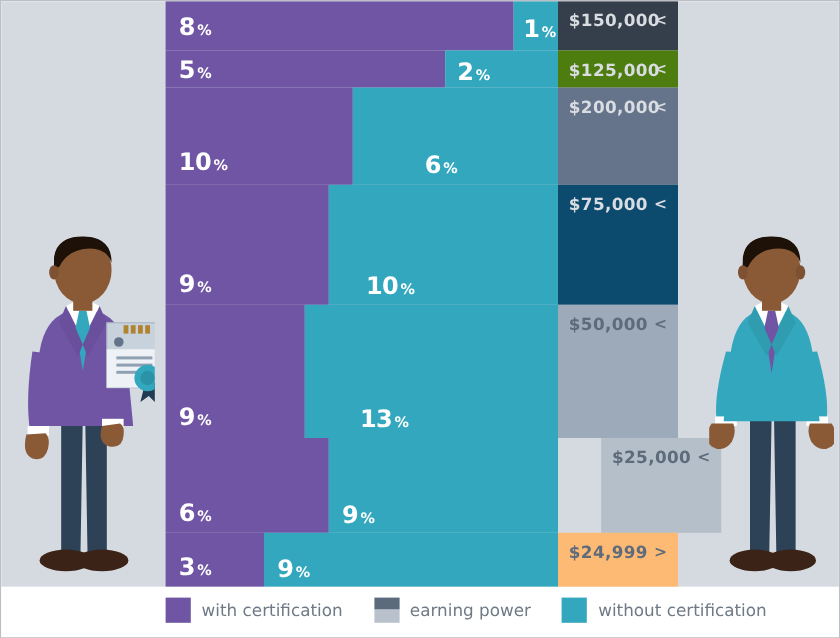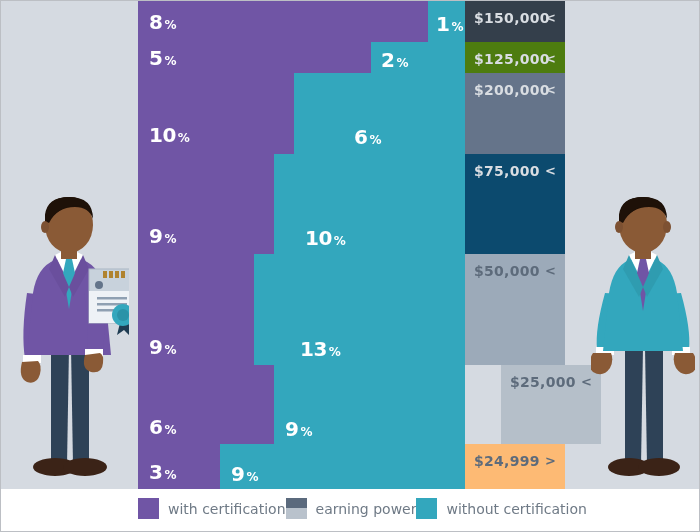--- a/index.html
+++ b/index.html
@@ -67,21 +67,21 @@
     color:#d9dde2;font-size:13px;font-weight:bold;
   }
   .band.light .amt,.band.light .cmp{color:#5d6b7b;}
   
   .legend{
     position:absolute;left:0;top:488px;width:700px;height:42px;
     background:#ffffff;
   }
   .legend-inner{
     position:absolute;left:137px;top:9px;
-    display:flex;align-items:center;
+    display:flex;align-items:center;gap:26px;
   }
   .legend-item{display:flex;align-items:center;gap:9px;}
   .swatch{width:21px;height:21px;display:block;}
   .legend-label{
     font-size:14px;color:#6f7a86;white-space:nowrap;
   }
   .swatch-split{position:relative;}
   .swatch-split i{position:absolute;left:0;width:21px;display:block;}
   
   .figure{position:absolute;}

